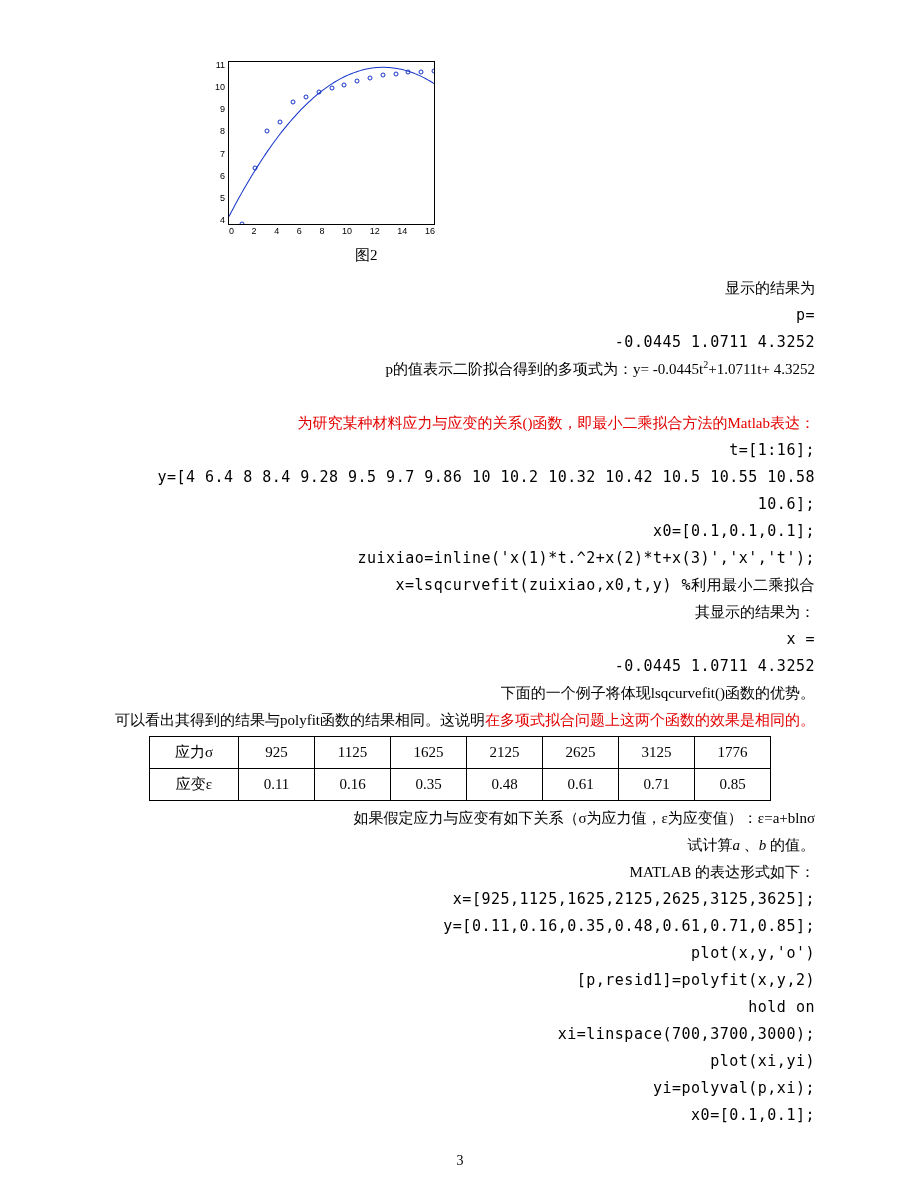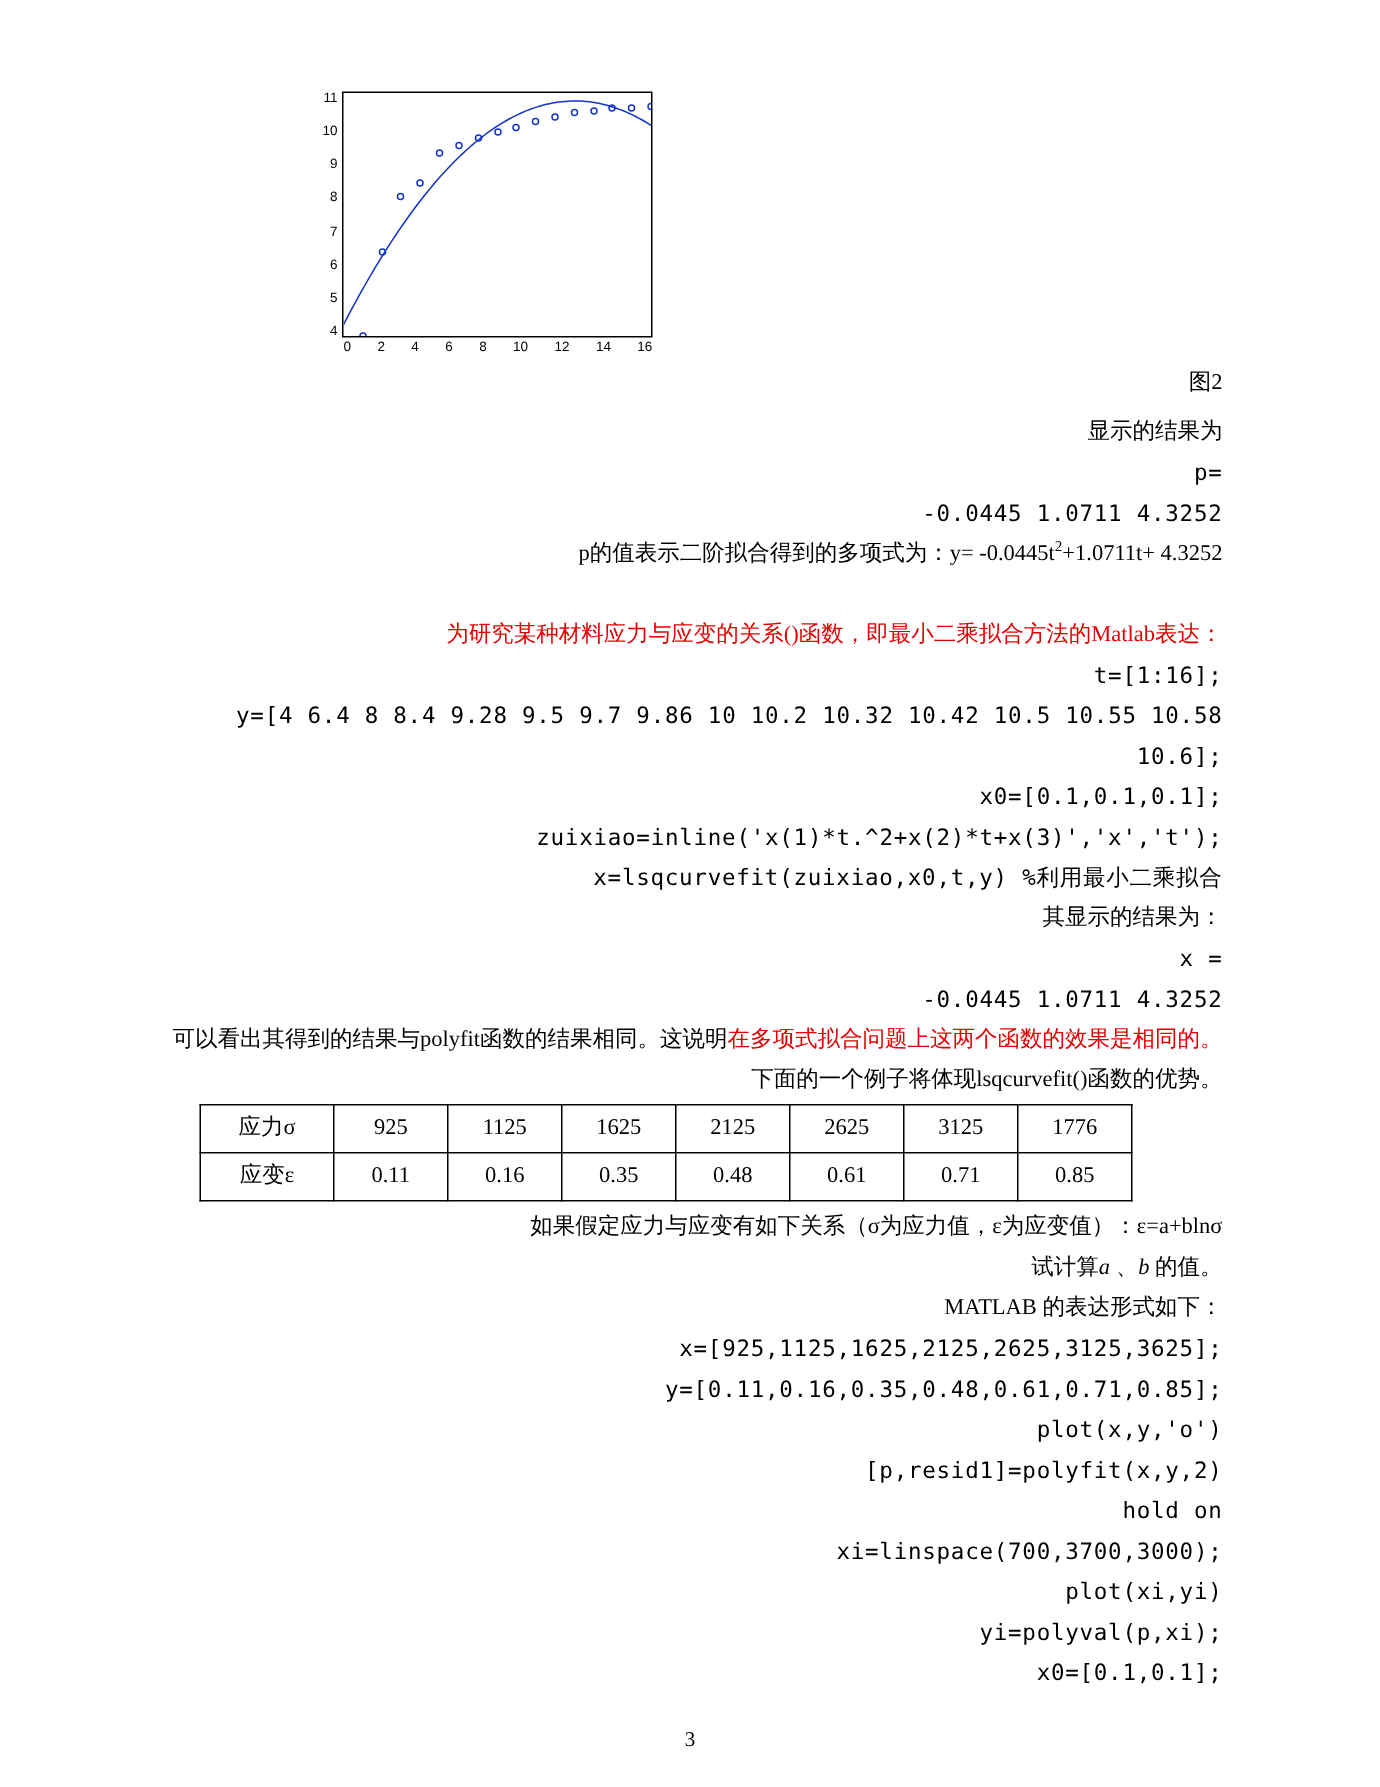--- a/index.html
+++ b/index.html
@@ -70,38 +70,38 @@
   }
   .pt {
     position: absolute;
     width: 5px; height: 5px;
     border: 1px solid #1434c7;
     border-radius: 50%;
     transform: translate(-50%, -50%);
     box-sizing: border-box;
   }
   .caption {
-    text-align: right;
+    text-align: left;
     margin-left: 250px;
     margin-bottom: 6px;
   }
   .mono {
     font-family: "SimSun", "宋体", Consolas, monospace;
     letter-spacing: 0.5px;
   }
   .red { color: #e30000; }
   .indent1 { margin-left: 14px; }
   .indent2 { margin-left: 42px; }
   .sup {
     font-size: 10px;
     vertical-align: super;
   }
   table.data {
     border-collapse: collapse;
-    margin-left: 28px;
+    margin-left: 44px;
     margin-top: 2px;
     margin-bottom: 4px;
   }
   table.data td {
     border: 1px solid #000;
     padding: 2px 0;
     text-align: center;
     font-family: "SimSun", "宋体", "Times New Roman", serif;
     font-size: 15px;
     width: 75px;
@@ -185,24 +185,24 @@
 
   <span class="line red">为研究某种材料应力与应变的关系()函数，即最小二乘拟合方法的Matlab表达：</span>
   <span class="line mono">t=[1:16];</span>
   <span class="line mono">y=[4 6.4 8 8.4 9.28 9.5 9.7 9.86 10 10.2 10.32 10.42 10.5 10.55 10.58 10.6];</span>
   <span class="line mono">x0=[0.1,0.1,0.1];</span>
   <span class="line mono">zuixiao=inline('x(1)*t.^2+x(2)*t+x(3)','x','t');</span>
   <span class="line mono">x=lsqcurvefit(zuixiao,x0,t,y)       %利用最小二乘拟合</span>
   <span class="line">其显示的结果为：</span>
   <span class="line indent1 mono">x =</span>
   <span class="line indent2 mono">-0.0445 1.0711 4.3252</span>
+  <span class="line">下面的一个例子将体现lsqcurvefit()函数的优势。</span>
   <span class="line">
     <span>可以看出其得到的结果与polyfit函数的结果相同。这说明</span><span class="red">在多项式拟合问题上这两个函数的效果是相同的。</span>
   </span>
-  <span class="line">下面的一个例子将体现lsqcurvefit()函数的优势。</span>
 
   <table class="data">
     <tbody>
         <tr>
       <td class="hdr">应力σ</td>
       <td>925</td>
       <td>1125</td>
       <td>1625</td>
       <td>2125</td>
       <td>2625</td>

